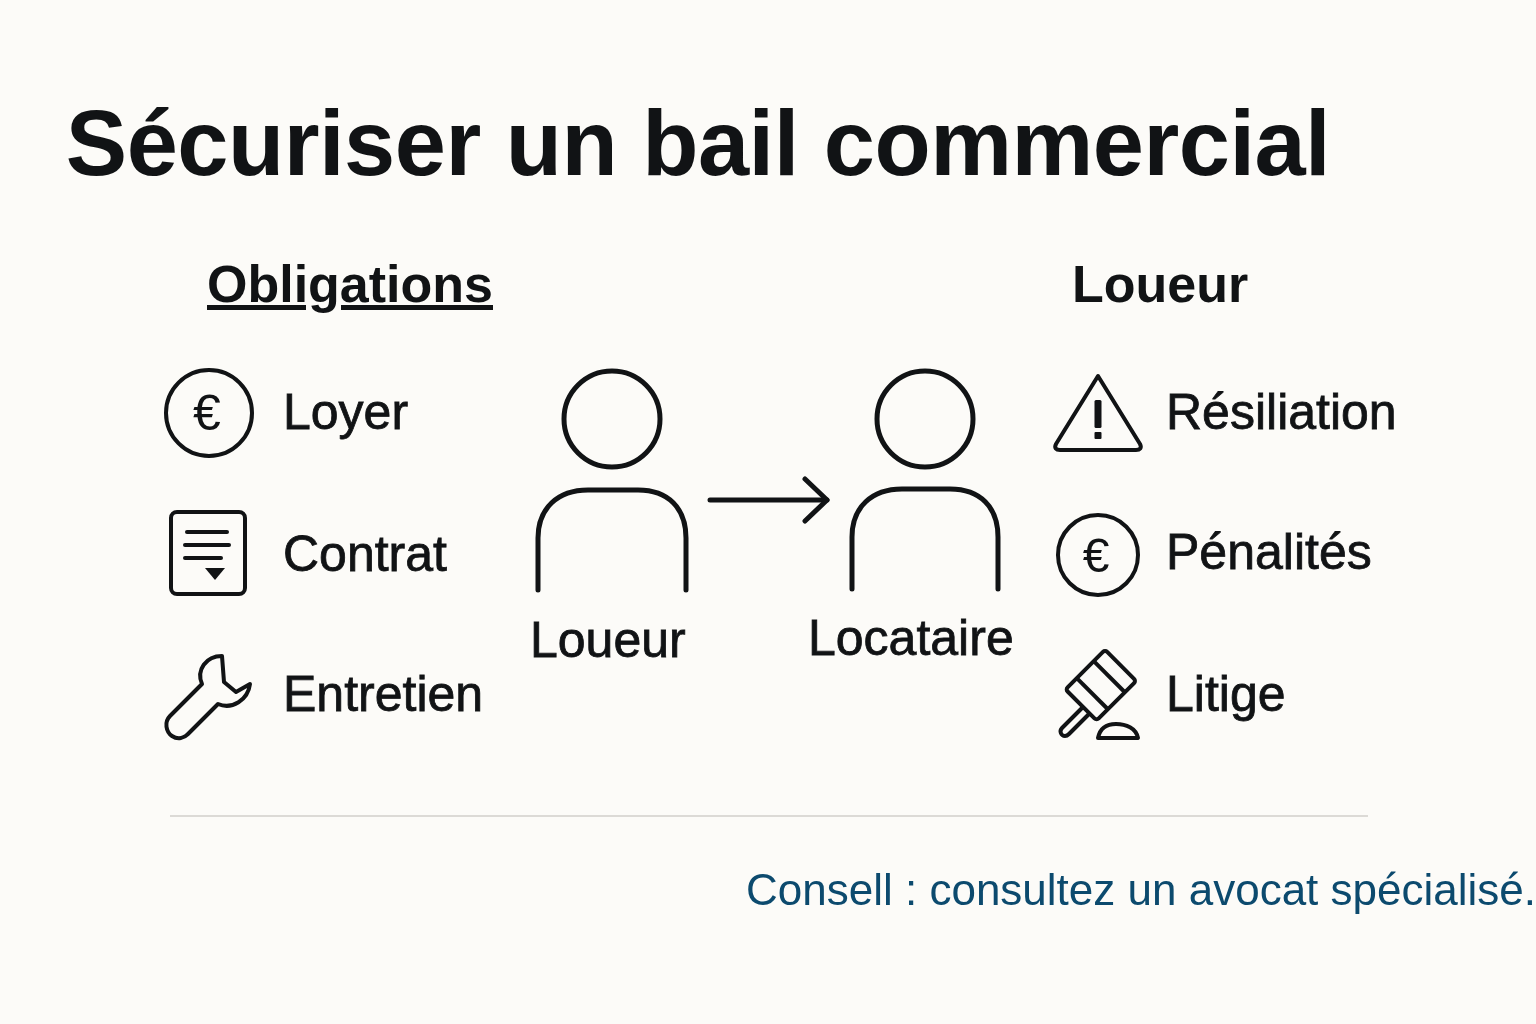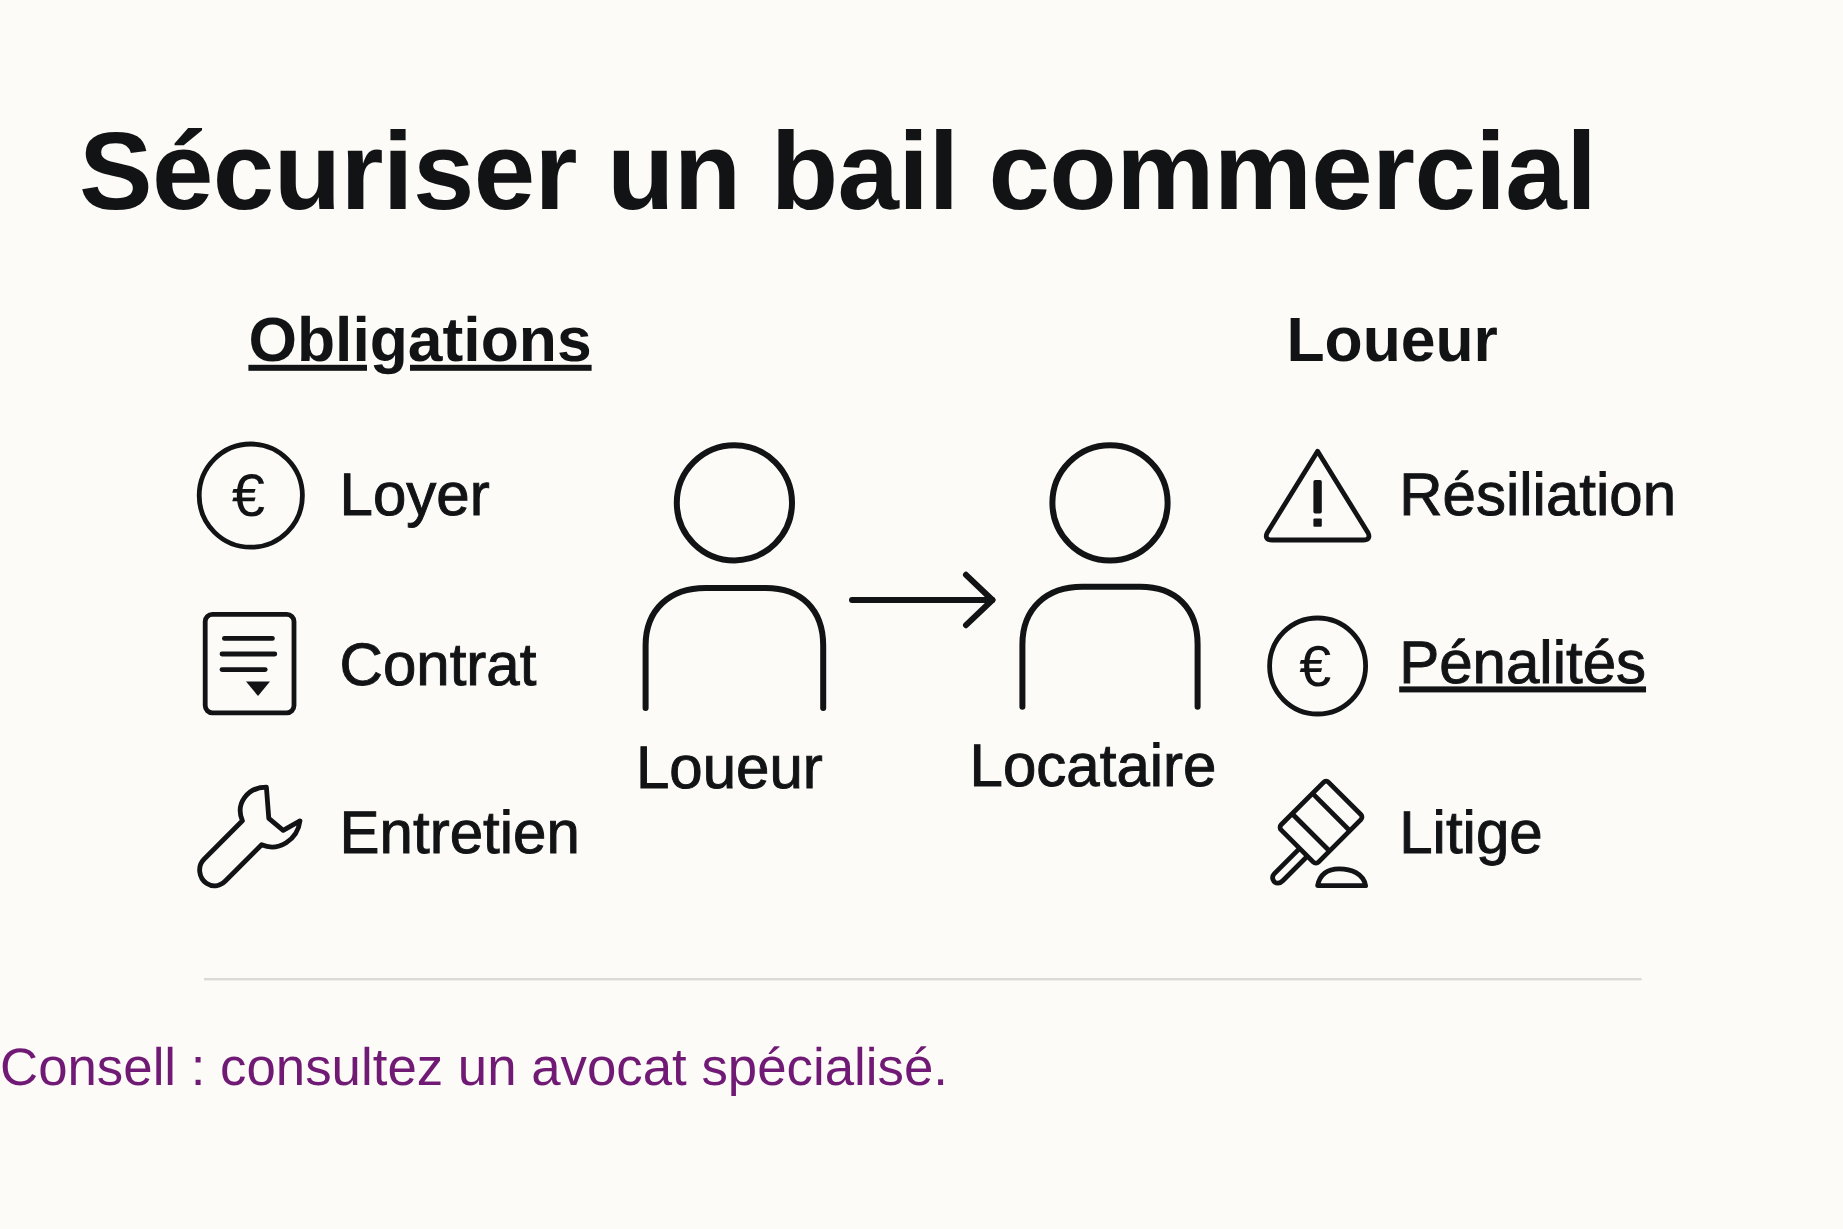--- a/index.html
+++ b/index.html
@@ -14,22 +14,22 @@
     .title {
       left: 0; width: 1396px; top: 88px; text-align: center;
       font-size: 92px; font-weight: 700; letter-spacing: -0.5px; line-height: 110px;
       text-indent: 0px;
     }
     .col-head { font-size: 52px; font-weight: 700; line-height: 60px; top: 254px; }
     .item-label { font-size: 50px; font-weight: 400; line-height: 60px; -webkit-text-stroke: 0.8px #111315; }
     .person-label { font-size: 50px; line-height: 60px; -webkit-text-stroke: 0.8px #111315; }
     .divider { left: 170px; width: 1198px; top: 815px; height: 2px; background: #dcdad6; }
     .footer {
-      left: 0; width: 1536px; top: 860px; text-align: left;
-      font-size: 44px; line-height: 60px; color: #701a75;
+      left: 0; width: 1536px; top: 860px; text-align: right;
+      font-size: 44px; line-height: 60px; color: #0c4a6e;
     }
     svg { overflow: visible; }
   </style>
 </head>
 <body>
 
 <div class="abs title">Sécuriser un bail commercial</div>
 
 <div class="abs col-head" style="left:207px;text-decoration:underline;">Obligations</div>
 
@@ -89,21 +89,21 @@
     <rect x="42.5" y="60" width="7" height="7" rx="1" fill="#111315"></rect>
   </svg>
   <div class="abs item-label" style="left:1166px;top:382px;">Résiliation</div>
 </div>
 
 <div>
   <svg class="abs" style="left:1055px;top:512px;" width="86" height="86" viewBox="0 0 86 86">
     <circle cx="43" cy="43" r="40" fill="none" stroke="#111315" stroke-width="4"></circle>
     <text x="41" y="60" text-anchor="middle" font-family="Liberation Sans, sans-serif" font-size="48" font-weight="400" fill="#111315">€</text>
   </svg>
-  <div class="abs item-label" style="left:1166px;top:522px;text-decoration:underline;">Pénalités</div>
+  <div class="abs item-label" style="left:1166px;top:522px;">Pénalités</div>
 </div>
 
 <div>
   <svg class="abs" style="left:1056px;top:650px;" width="90" height="92" viewBox="0 0 90 92">
     <g transform="rotate(45 42 38)">
       <rect x="20" y="6" width="44" height="56" rx="3" fill="none" stroke="#111315" stroke-width="4"></rect>
       <line x1="20" y1="22" x2="64" y2="22" stroke="#111315" stroke-width="4"></line>
       <line x1="20" y1="46" x2="64" y2="46" stroke="#111315" stroke-width="4"></line>
     </g>
     <path d="M 26 58 L 6 78 C 3 81 5 86 9 86 C 11 86 12 85 13 84 L 33 64" fill="none" stroke="#111315" stroke-width="4" stroke-linejoin="round"></path>

